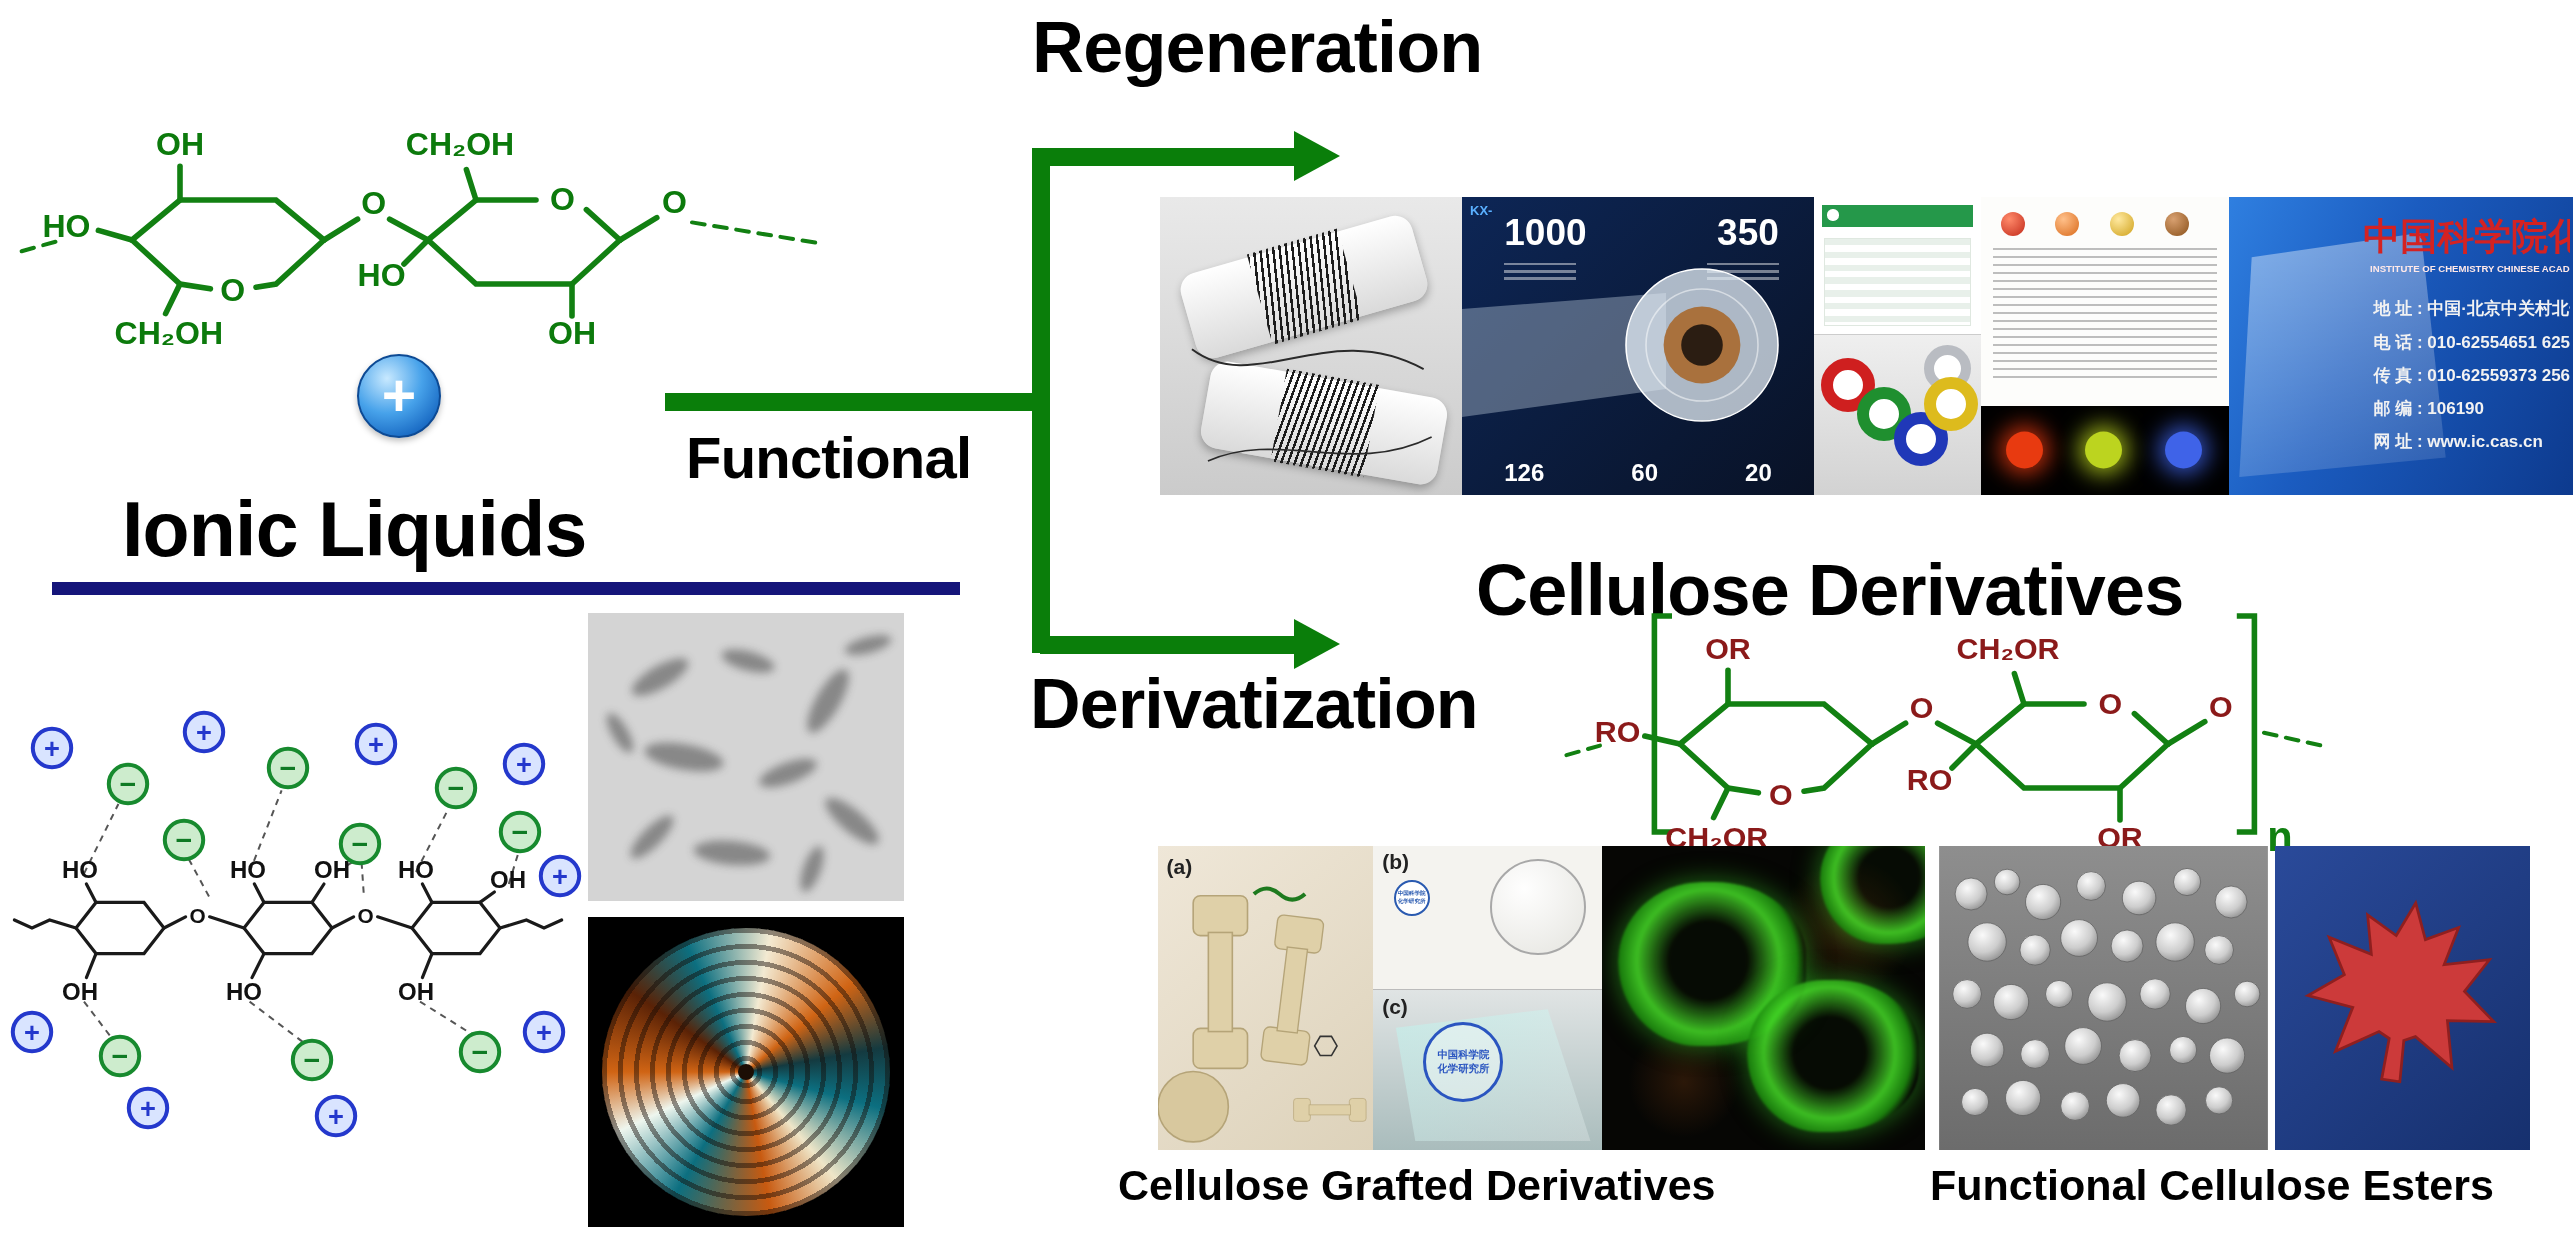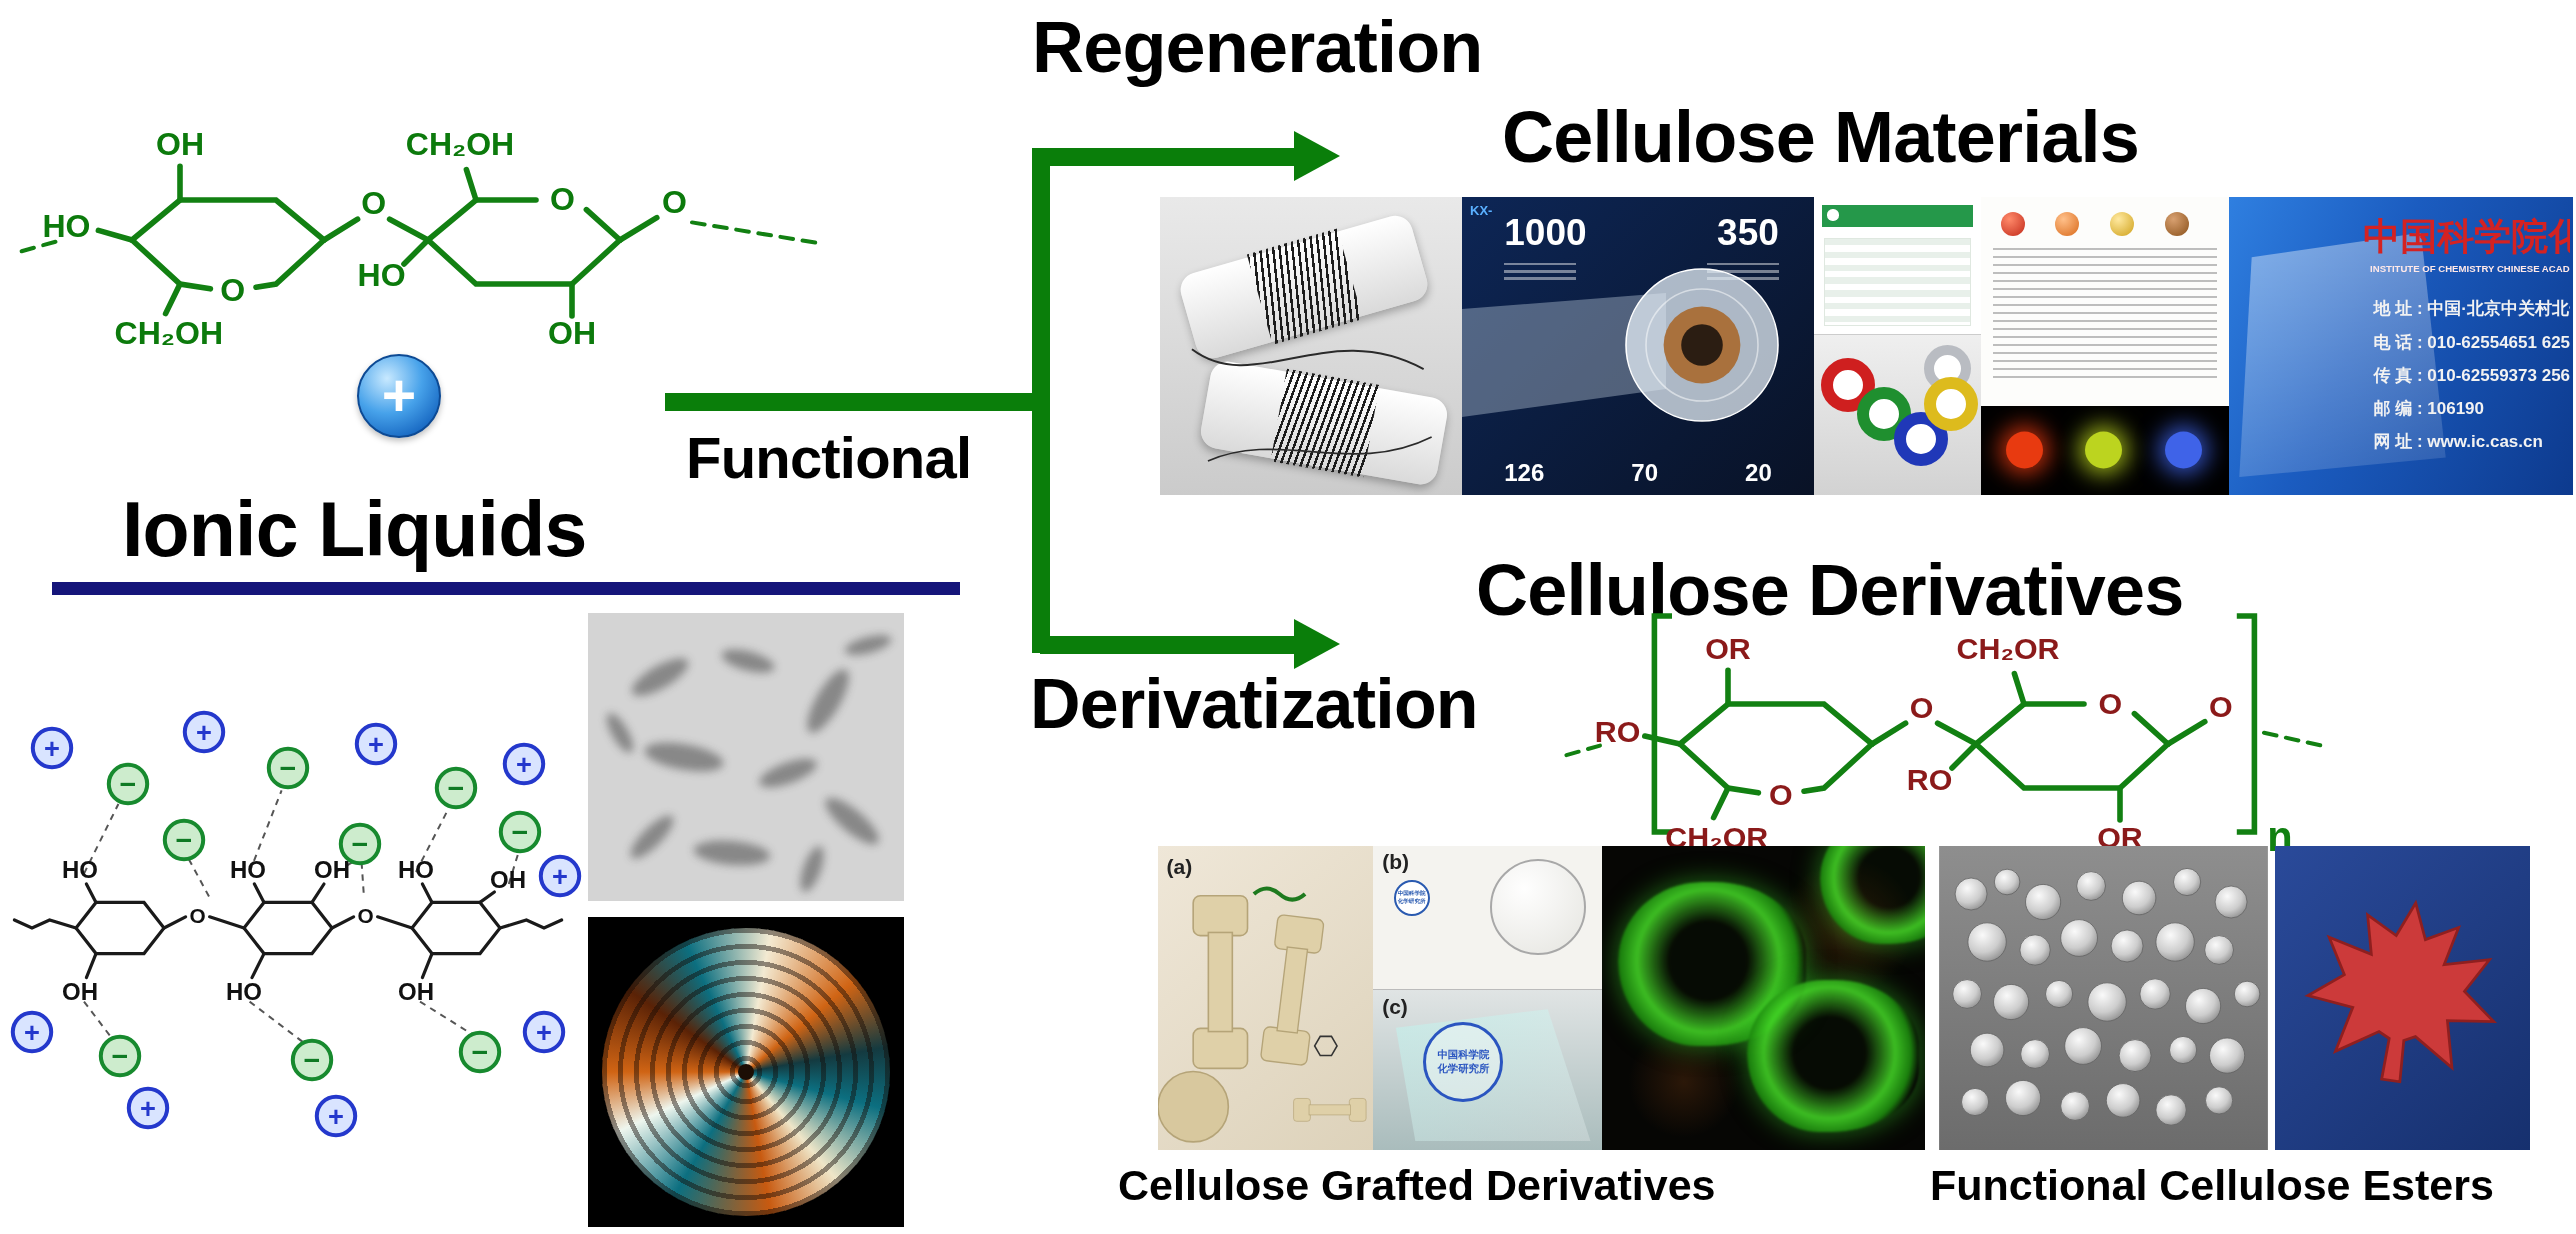--- a/index.html
+++ b/index.html
@@ -127,21 +127,20 @@
   .pol-core{position:absolute;left:150px;top:147px;width:16px;height:16px;border-radius:50%;background:#1c0e04;}
 
   .navyline{position:absolute;background:var(--navy);}
 </style>
 </head>
 <body>
 
 <div class="stage">
 
   <div class="h" style="left:1032px;top:6.4px;font-size:72px;">Regeneration</div>
-  <div class="h" style="left:1502px;top:96px;font-size:72px;">Cellulose Materials</div>
   <div class="h" style="left:686px;top:424px;font-size:58px;">Functional</div>
   <div class="h" style="left:122px;top:485px;font-size:77px;">Ionic Liquids</div>
   <div class="navyline" style="left:52px;top:582px;width:908px;height:12.8px;"></div>
   <div class="h" style="left:1476px;top:549px;font-size:72px;">Cellulose Derivatives</div>
   <div class="h" style="left:1030px;top:664px;font-size:70px;">Derivatization</div>
   <div class="h" style="left:1118px;top:1161px;font-size:43px;letter-spacing:0;">Cellulose Grafted Derivatives</div>
   <div class="h" style="left:1930px;top:1161px;font-size:43px;letter-spacing:0;">Functional Cellulose Esters</div>
 
   <div class="bar" style="left:665px;top:393px;width:376px;height:17.6px;"></div>
   <div class="bar" style="left:1032px;top:148px;width:17.6px;height:505px;"></div>
@@ -352,21 +351,21 @@
     <div class="p2bars" style="right:10%;top:22%;"></div>
     <svg class="abs" style="left:0;top:56px;" width="352" height="192" viewBox="0 0 440 240">
       <polygon points="0,70 255,50 255,170 0,205" fill="rgba(215,228,240,0.35)"></polygon>
       <circle cx="300" cy="115" r="95" fill="rgba(228,238,246,0.75)" stroke="#ffffff" stroke-width="2"></circle>
       <circle cx="300" cy="115" r="70" fill="none" stroke="rgba(255,255,255,0.5)" stroke-width="2"></circle>
       <circle cx="300" cy="115" r="48" fill="#a9713d"></circle>
       <circle cx="300" cy="115" r="26" fill="#2b1d12"></circle>
     </svg>
     <div class="p2-bottom">
       <span>126</span>
-      <span>70</span>
+      <span>60</span>
       <span>20</span>
     </div>
   </div>
 
   <div id="p3" class="photo" style="left:1814px;top:197px;width:167px;height:298px;">
     <div class="p3top">
       <div class="p3band"></div>
       <div class="p3logo"></div>
       <div class="p3rows"></div>
     </div>

